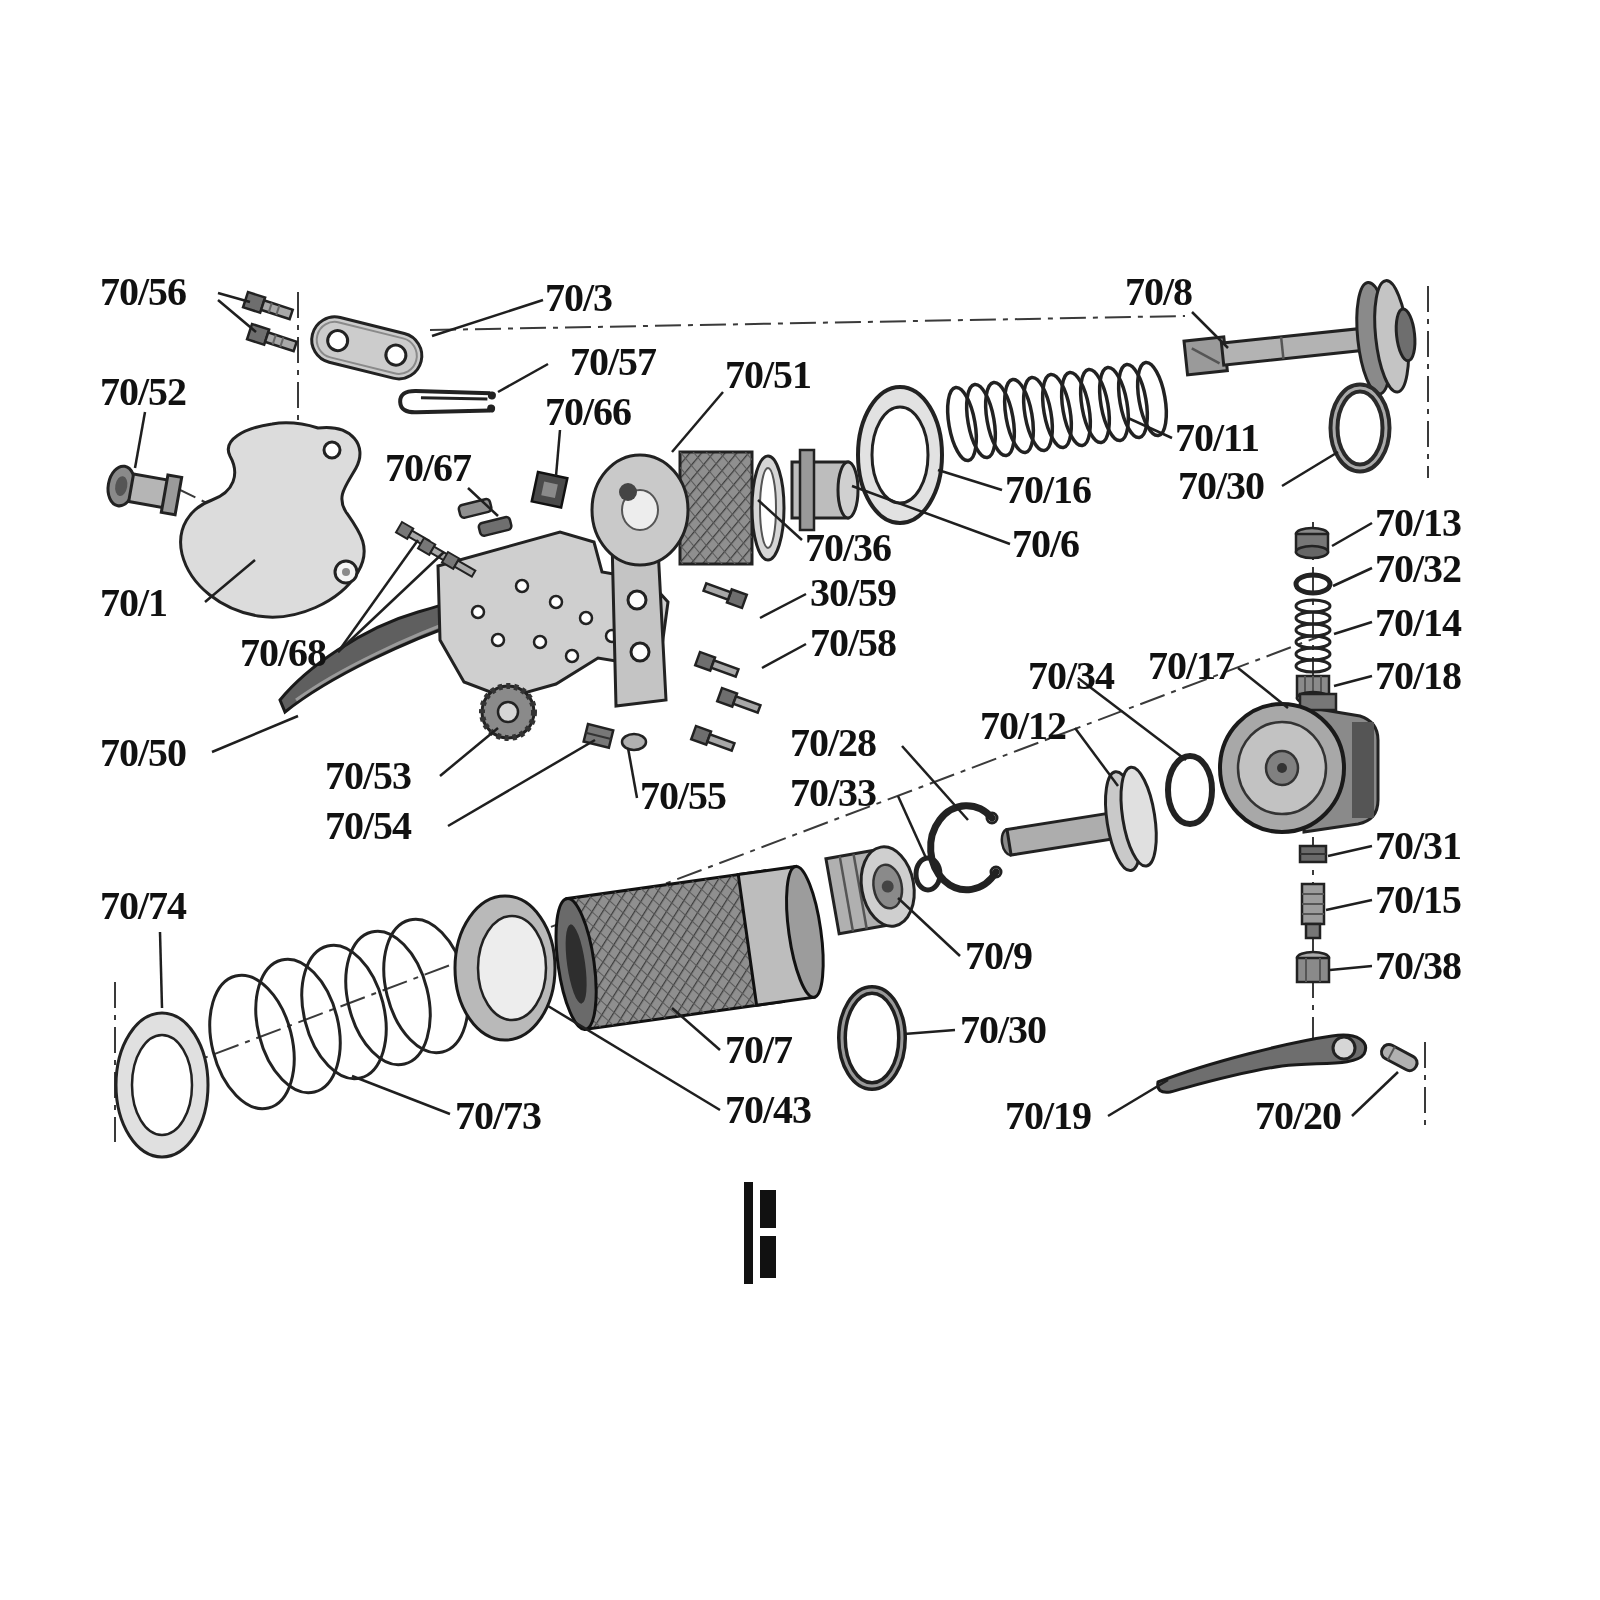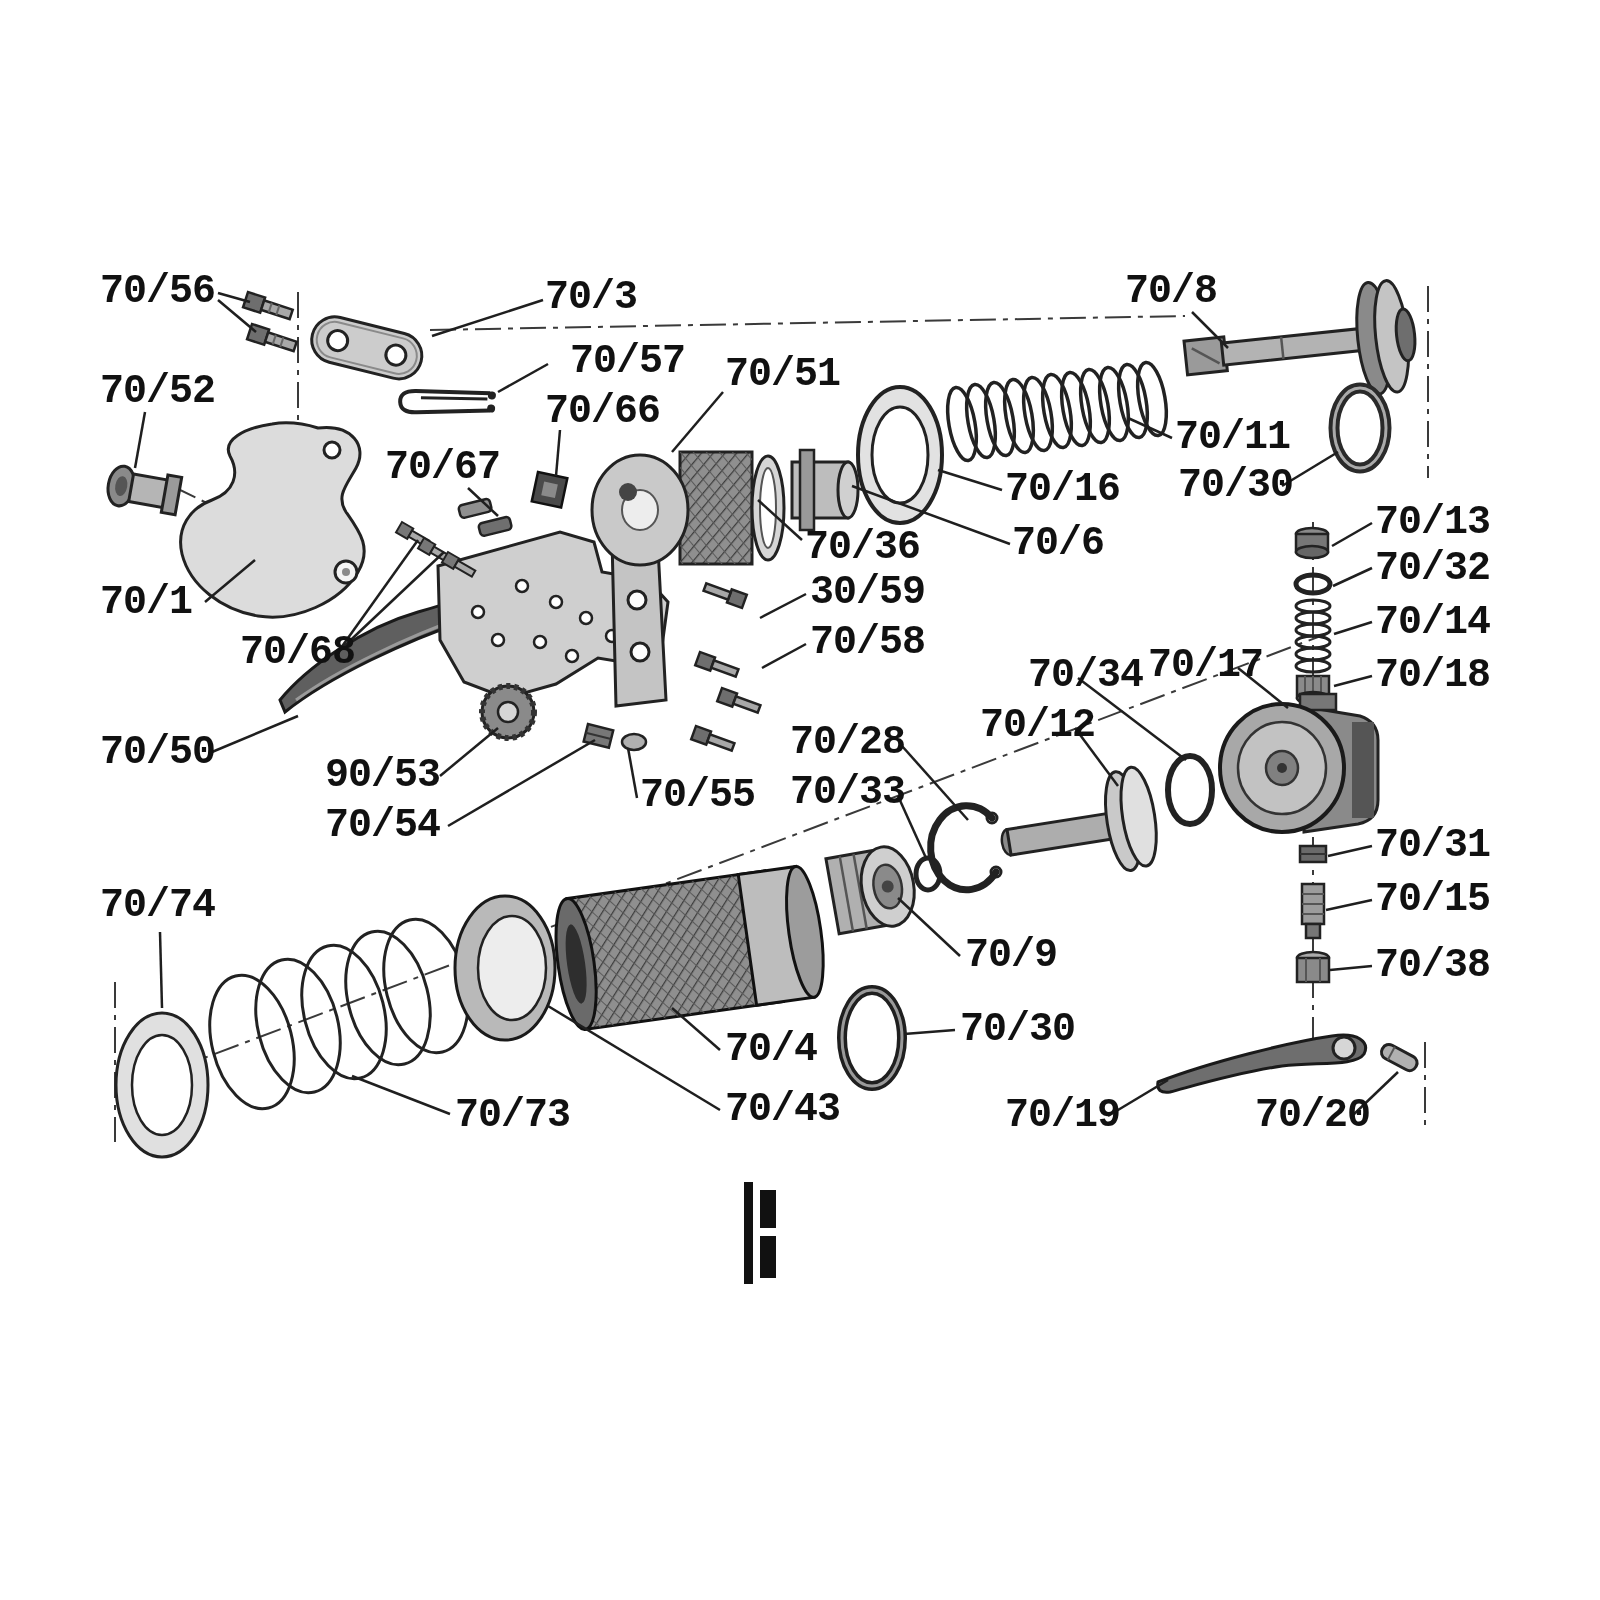--- a/index.html
+++ b/index.html
@@ -1,20 +1,20 @@
 <!DOCTYPE html>
 <html><head>
 <meta charset="utf-8">
 <style>
   html,body{margin:0;padding:0;background:#fff;}
   .canvas{
     position:relative;
     width:1600px;height:1600px;
     background:#ffffff;
-    font-family:Liberation Mono, monospace;
+    font-family:Liberation Serif, serif;
     overflow:hidden;
   }
   .canvas svg{position:absolute;left:0;top:0;}
   .lbl{
     position:absolute;
     font-weight:bold;
     font-size:40px;
     line-height:1;
     color:#111;
     white-space:nowrap;
@@ -440,28 +440,28 @@
 <div class="lbl" style="left:1375px;top:603px">70/14</div>
 <div class="lbl" style="left:810px;top:623px">70/58</div>
 <div class="lbl" style="left:1375px;top:656px">70/18</div>
 <div class="lbl" style="left:240px;top:633px">70/68</div>
 <div class="lbl" style="left:1028px;top:656px">70/34</div>
 <div class="lbl" style="left:1148px;top:646px">70/17</div>
 <div class="lbl" style="left:980px;top:706px">70/12</div>
 <div class="lbl" style="left:790px;top:723px">70/28</div>
 <div class="lbl" style="left:100px;top:733px">70/50</div>
 <div class="lbl" style="left:790px;top:773px">70/33</div>
-<div class="lbl" style="left:325px;top:756px">90/53</div>
+<div class="lbl" style="left:325px;top:756px">70/53</div>
 <div class="lbl" style="left:640px;top:776px">70/55</div>
 <div class="lbl" style="left:325px;top:806px">70/54</div>
 <div class="lbl" style="left:1375px;top:826px">70/31</div>
 <div class="lbl" style="left:1375px;top:880px">70/15</div>
 <div class="lbl" style="left:965px;top:936px">70/9</div>
 <div class="lbl" style="left:1375px;top:946px">70/38</div>
 <div class="lbl" style="left:100px;top:886px">70/74</div>
 <div class="lbl" style="left:960px;top:1010px">70/30</div>
-<div class="lbl" style="left:725px;top:1030px">70/4</div>
+<div class="lbl" style="left:725px;top:1030px">70/7</div>
 <div class="lbl" style="left:455px;top:1096px">70/73</div>
 <div class="lbl" style="left:725px;top:1090px">70/43</div>
 <div class="lbl" style="left:1005px;top:1096px">70/19</div>
 <div class="lbl" style="left:1255px;top:1096px">70/20</div>
 
 </div>
 
 </body></html>

